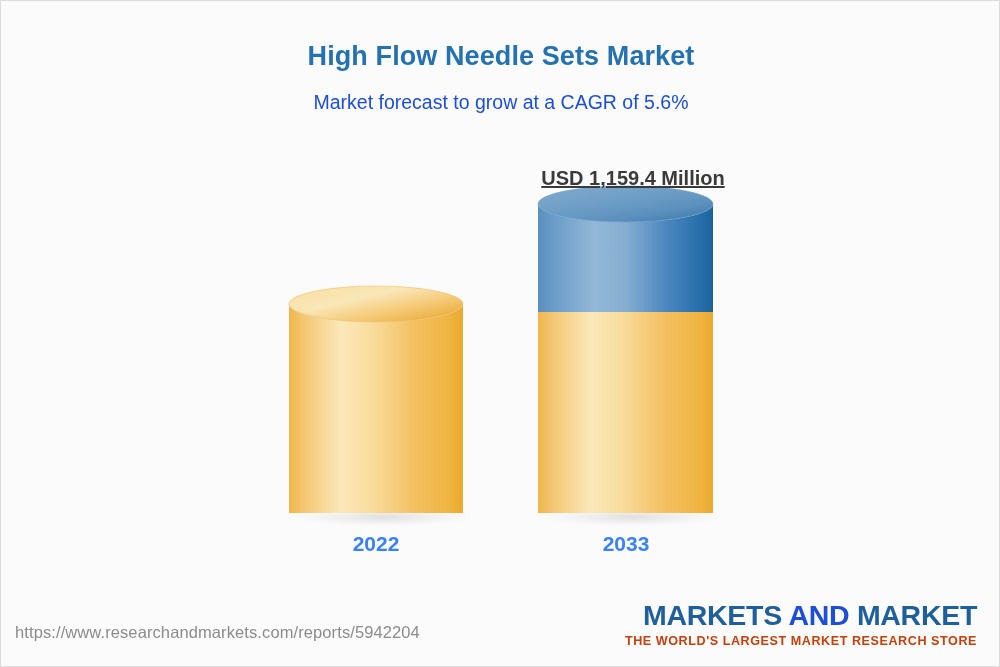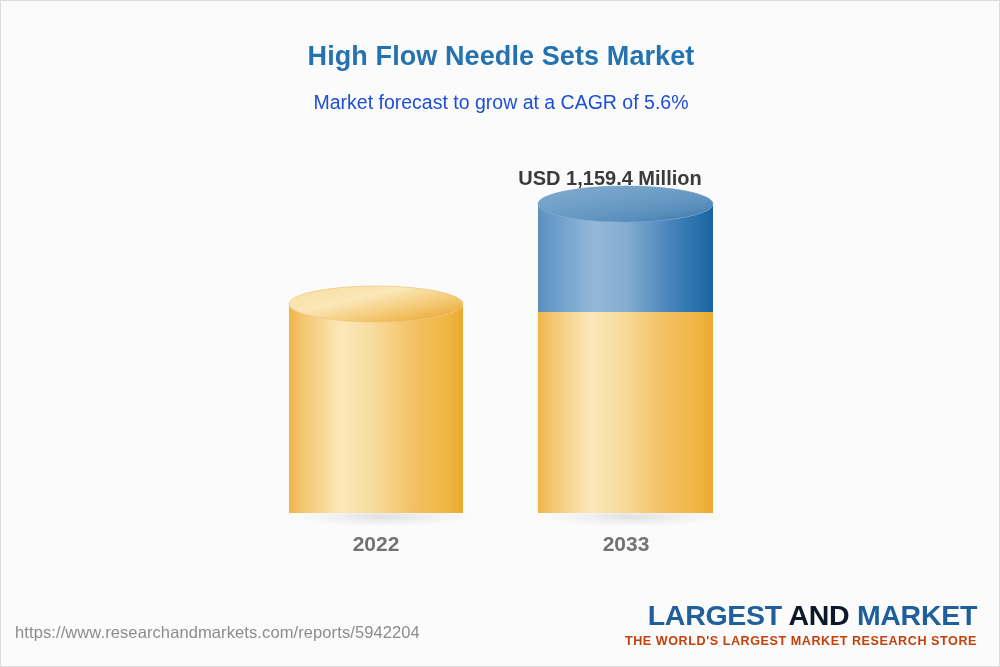--- a/index.html
+++ b/index.html
@@ -56,28 +56,28 @@
 
   .value-label {
     position: absolute;
     font-size: 20px;
     font-weight: bold;
     color: #3a3a3a;
     text-align: center;
     white-space: nowrap;
   }
   .value-label.left  { left: 185px; top: 254px; width: 380px; }
-  .value-label.right { left: 419px; top: 166px; width: 380px; }
+  .value-label.right { left: 442px; top: 166px; width: 380px; text-decoration: underline; }
 
   .cat-label {
     position: absolute;
     top: 531px;
     font-size: 21px;
     font-weight: bold;
-    color: #737373;
+    color: #3b82f6;
     text-align: center;
     width: 200px;
   }
   .cat-label.left  { left: 275px; }
   .cat-label.right { left: 525px; }
 
   
   .cyl {
     position: absolute;
   }
@@ -101,21 +101,21 @@
   }
   .logo-main {
     font-size: 28.5px;
     font-weight: bold;
     color: #1f5f9c;
     letter-spacing: -0.3px;
     line-height: 1.05;
     white-space: nowrap;
   }
   .logo-main .and {
-    color: #0f172a;
+    color: #1d4ed8;
   }
   .logo-tag {
     font-size: 12.6px;
     font-weight: bold;
     color: #c2410c;
     letter-spacing: 0.55px;
     white-space: nowrap;
     margin-top: 3px;
   }
 </style>
@@ -213,17 +213,17 @@
     <div class="value-label right">USD 1,159.4 Million</div>
 
     <div class="cat-label left">2022</div>
 
     <div class="cat-label right">2033</div>
   </div>
 
   <div class="footer-url">https://www.researchandmarkets.com/reports/5942204</div>
 
   <div class="logo">
-    <div class="logo-main"><span>LARGEST </span><span class="and">AND</span><span> MARKET</span></div>
+    <div class="logo-main"><span>MARKETS </span><span class="and">AND</span><span> MARKET</span></div>
     <div class="logo-tag">THE WORLD'S LARGEST MARKET RESEARCH STORE</div>
   </div>
 
 </div>
 
 </body></html>

